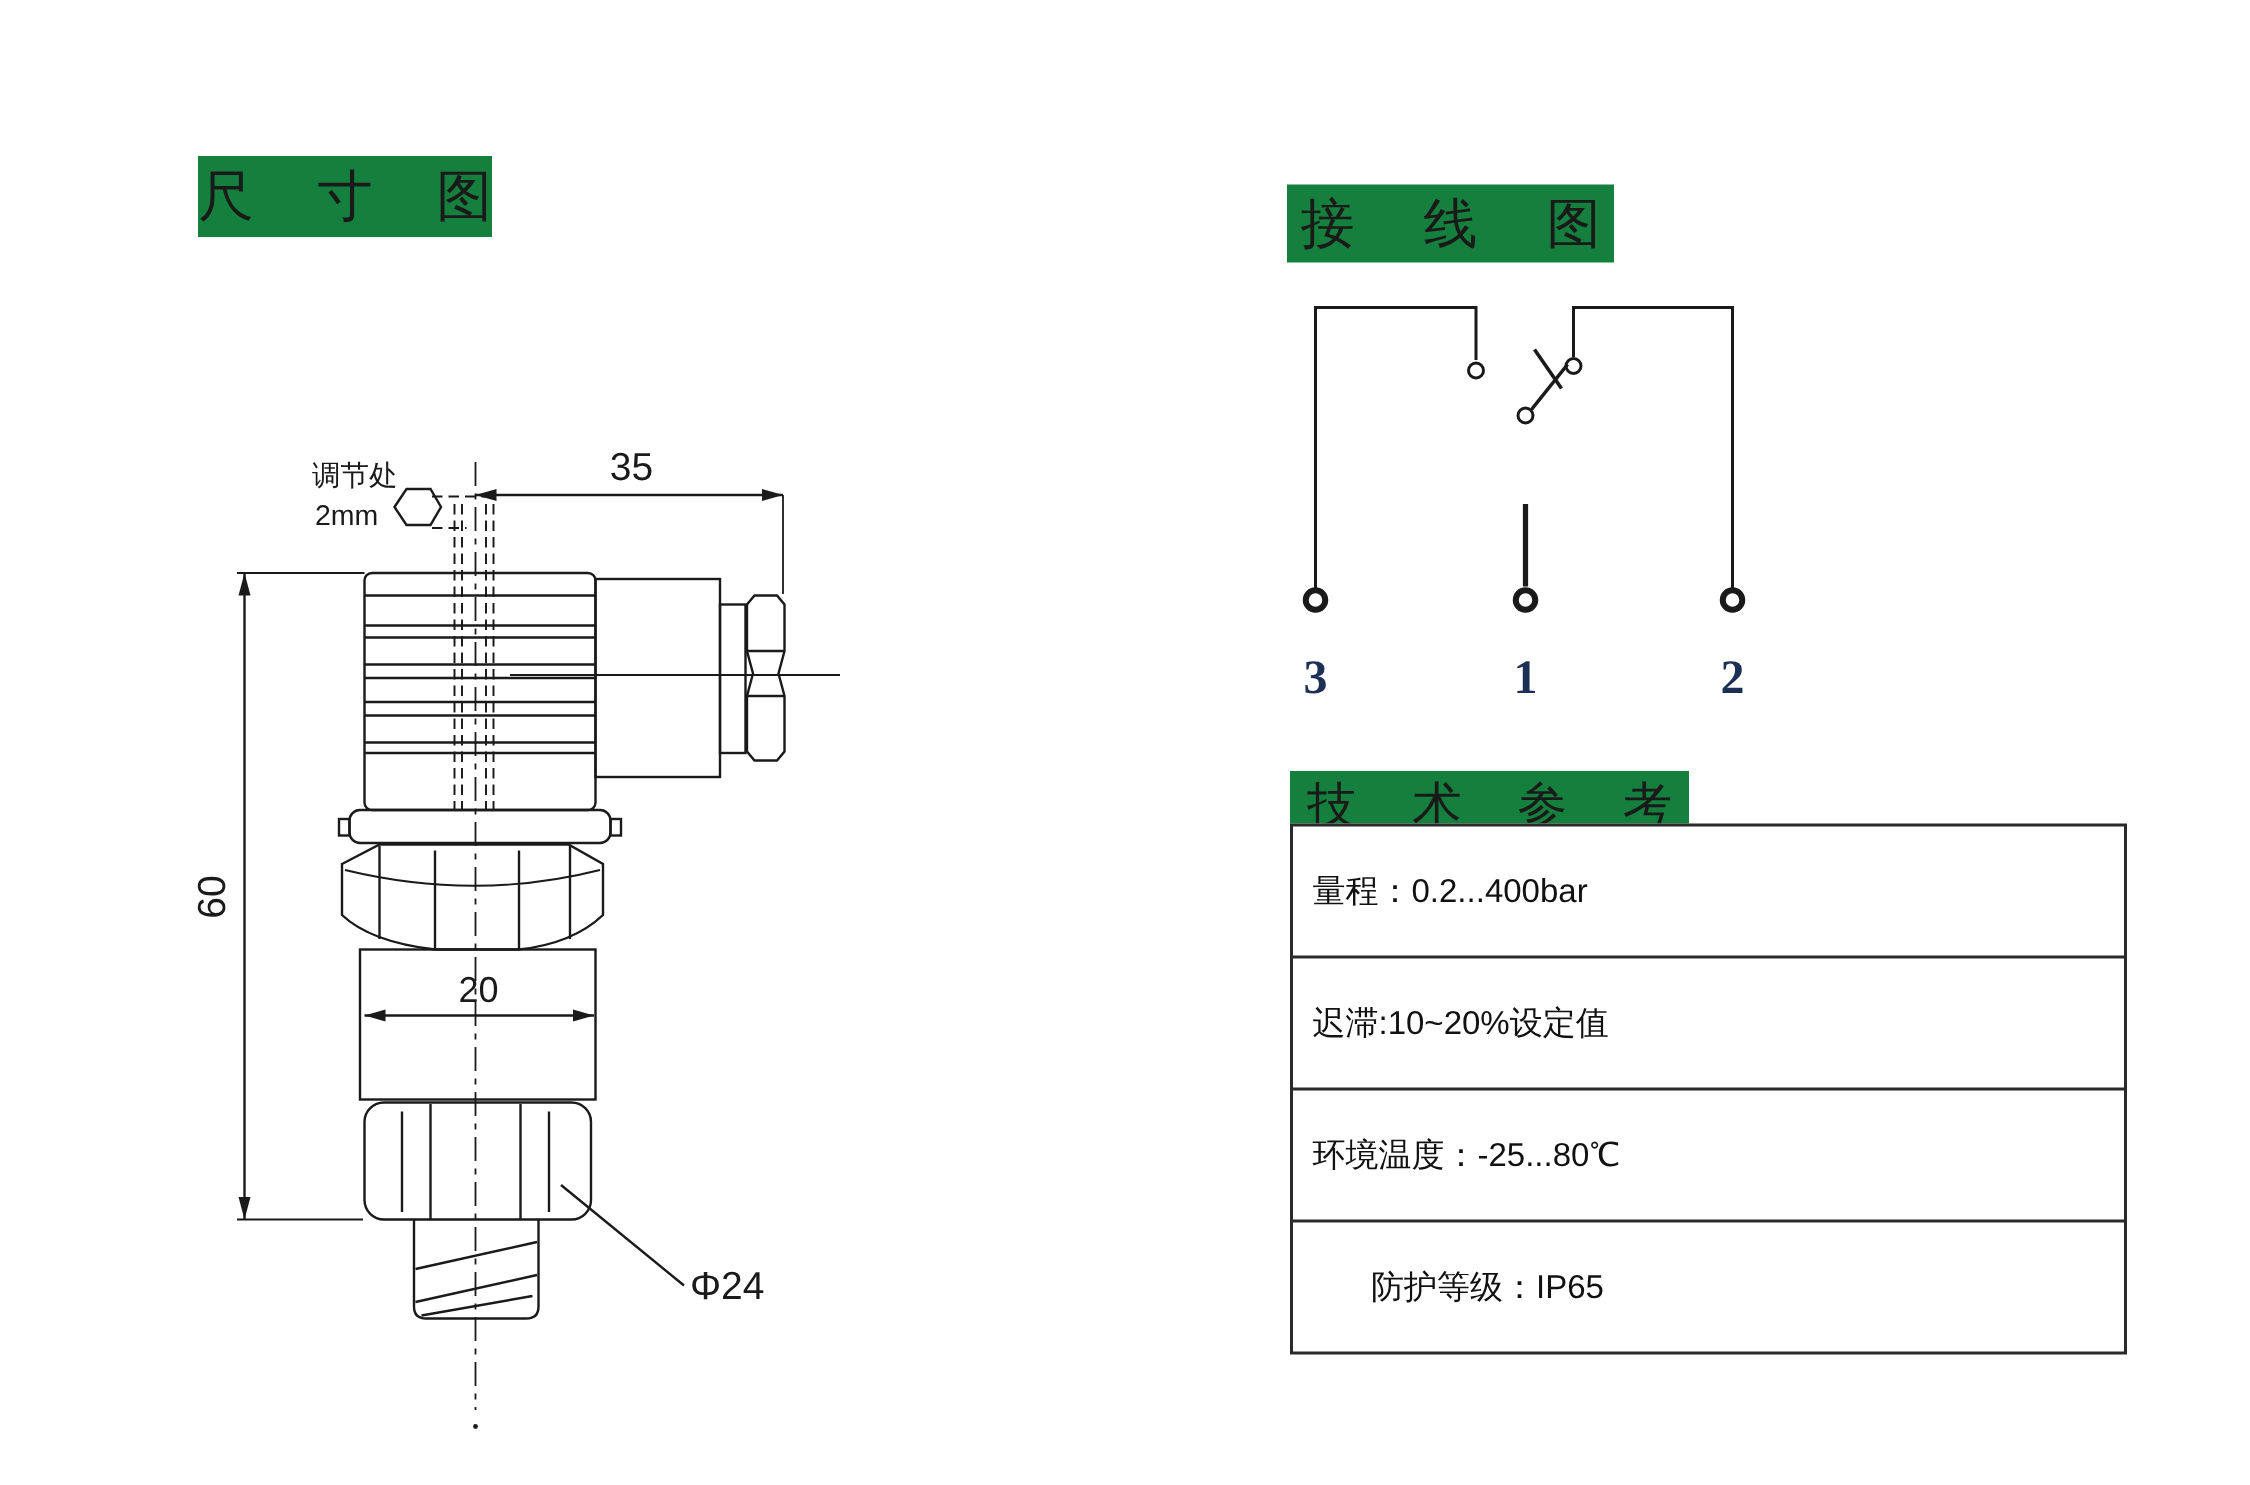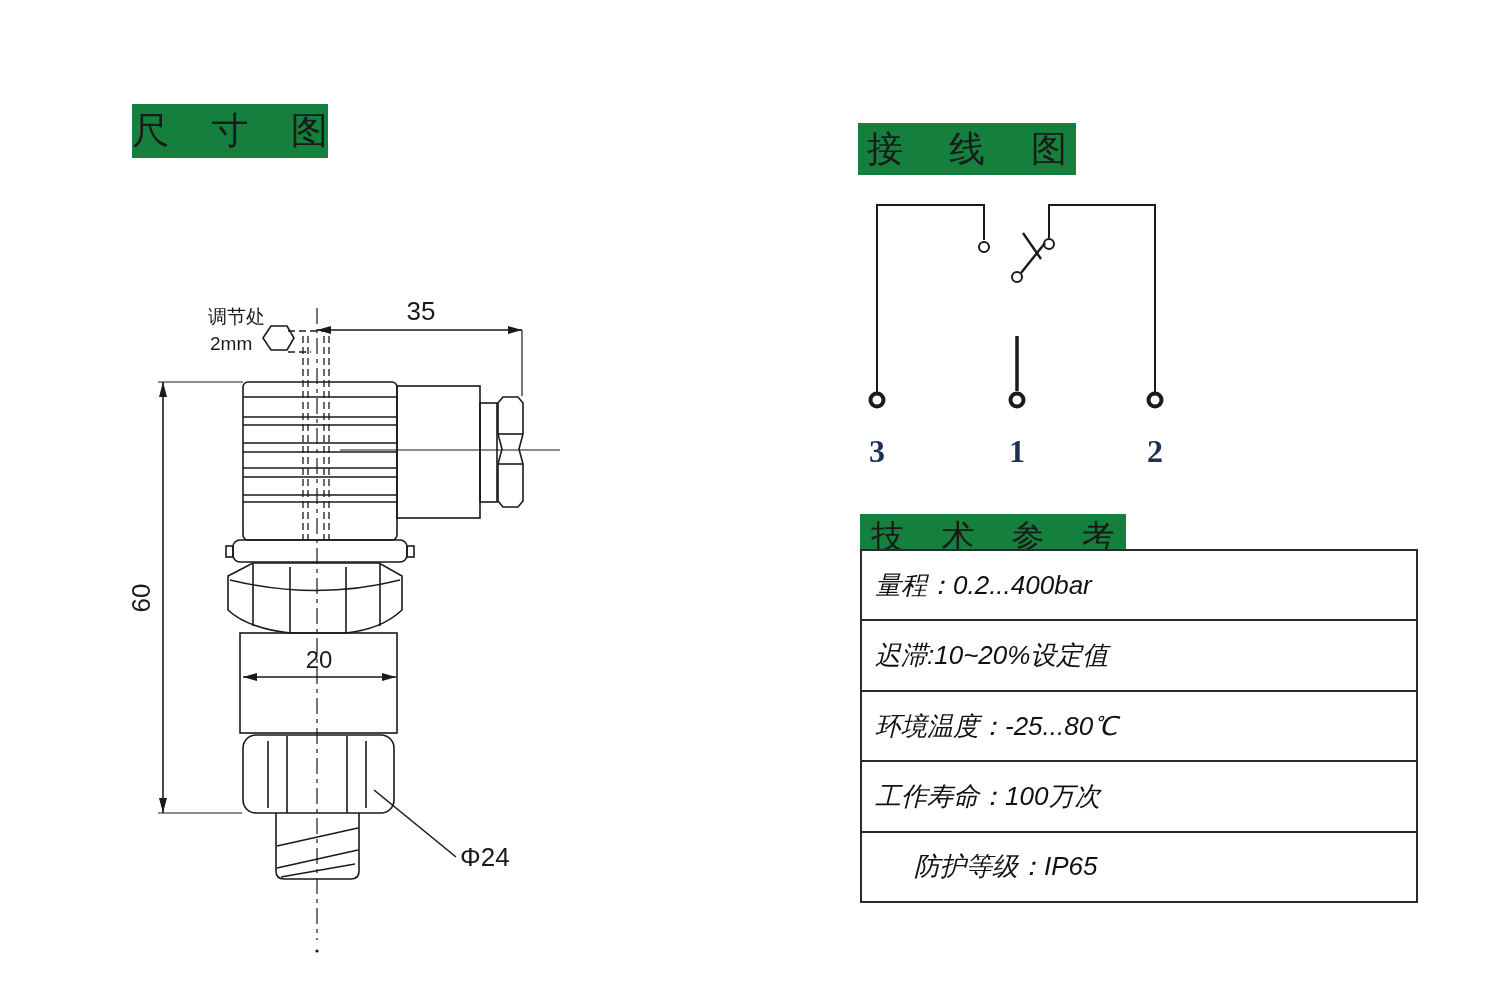--- a/index.html
+++ b/index.html
@@ -17,22 +17,22 @@
   #hdr-tech{left:860px;top:487px;width:266px;height:47px;font-size:33px;letter-spacing:14px;padding-left:14px;box-sizing:border-box;margin-top:27px;}
   #drawing-svg{position:absolute;left:0;top:0;z-index:0;}
   #spec-table{
     position:absolute;left:860px;top:549px;width:558px;height:354px;
     border:2px solid #2a2a2a;box-sizing:border-box;
     display:flex;flex-direction:column;background:#fff;
   }
   .spec-row{
     flex:1;display:flex;align-items:center;
     border-bottom:2px solid #2a2a2a;
-    padding-left:13px;font-size:26px;font-weight:500;color:#111;
-    white-space:nowrap;overflow:hidden;font-style:italic;
+    padding-left:13px;font-size:22px;font-weight:500;color:#111;
+    white-space:nowrap;overflow:hidden;
   }
   .spec-row:last-child{border-bottom:none;margin-left:39px;}
   .term-label{font-family:"Liberation Serif",serif;font-weight:bold;}
 </style>
 </head>
 <body>
 
 <svg id="drawing-svg" width="1500" height="990" viewBox="0 0 1500 990">
   <g fill="none" stroke="#1a1a1a" stroke-width="1.6">
 
@@ -167,15 +167,14 @@
 </svg>
 
 <div id="hdr-dim" class="yellow-header">尺 寸 图</div>
 <div id="hdr-wire" class="yellow-header">接 线 图</div>
 <div id="hdr-tech" class="yellow-header">技 术 参 考</div>
 
 <div id="spec-table">
   <div class="spec-row">量程：0.2...400bar</div>
   <div class="spec-row">迟滞:10~20%设定值</div>
   <div class="spec-row">环境温度：-25...80℃</div>
-  <div class="spec-row">工作寿命：100万次</div>
   <div class="spec-row">防护等级：IP65</div>
 </div>
 
 </body></html>

